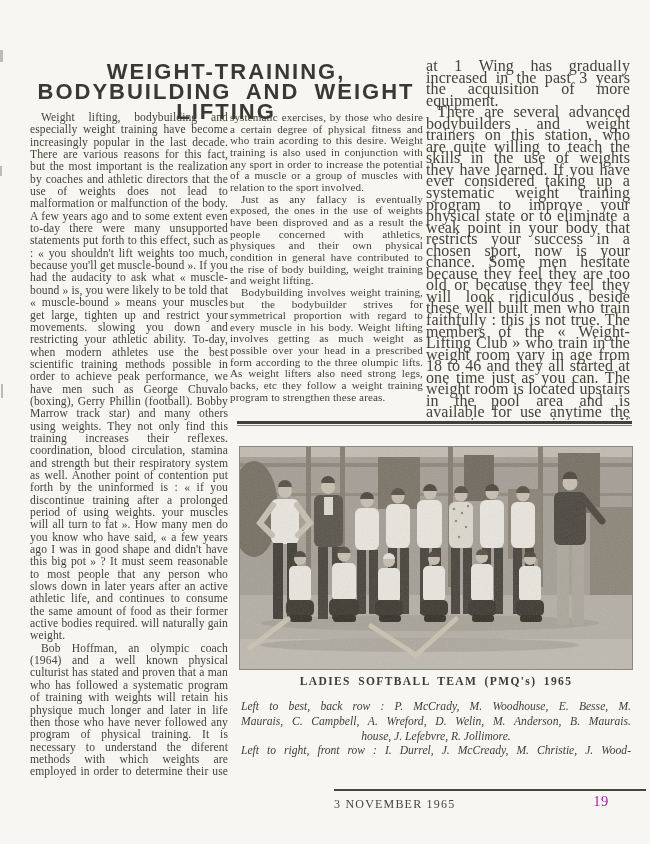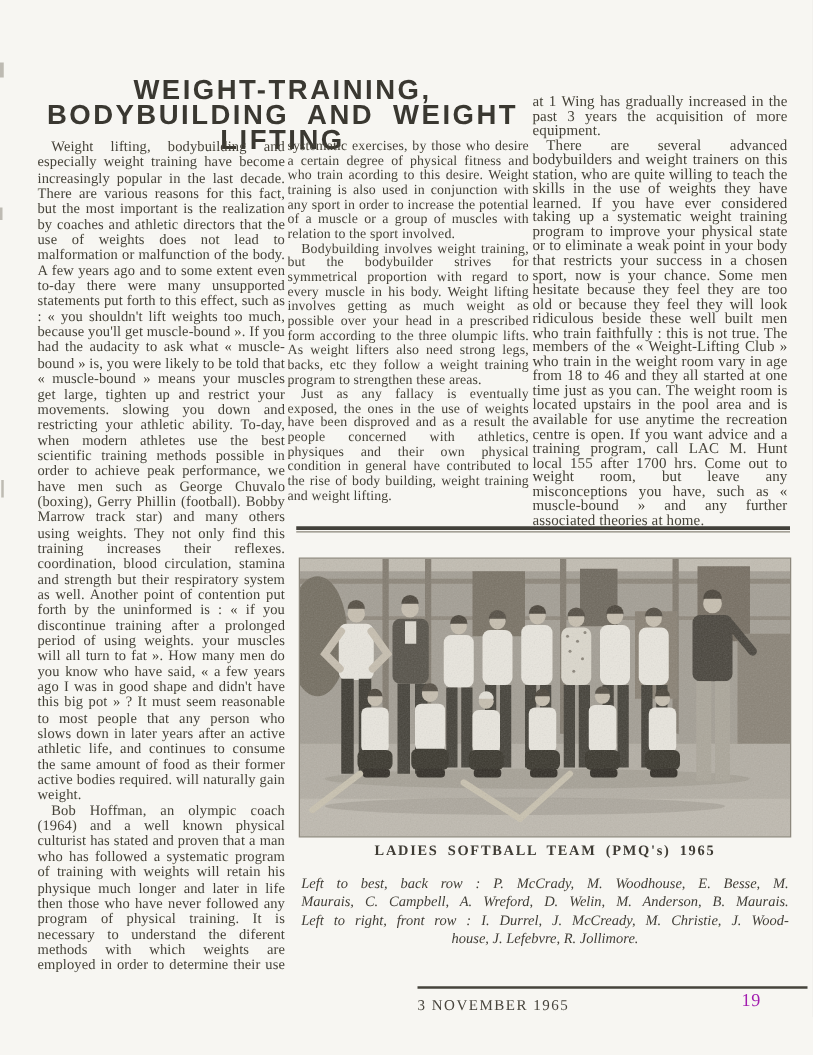--- a/index.html
+++ b/index.html
@@ -28,21 +28,21 @@
   }
   .col{
     position:absolute;
     text-align:justify;
     color:#454238;
   }
   .col p{margin:0;text-indent:11px;}
   .col p.cont{text-indent:0;}
   .col1{left:30px;top:112px;width:198px;height:666px;font-size:11.6px;line-height:12.35px;overflow:hidden;letter-spacing:.1px;}
   .col2{left:230px;top:112px;width:193px;height:308px;font-size:11.1px;line-height:11.65px;overflow:hidden;letter-spacing:.1px;}
-  .col3{left:426px;top:60px;width:204px;height:360px;font-size:12px;line-height:11.55px;overflow:hidden;letter-spacing:.1px;margin-top:16px;}
+  .col3{left:426px;top:60px;width:204px;height:360px;font-size:16px;line-height:11.55px;overflow:hidden;letter-spacing:.1px;}
 
   .photo-rule{
     position:absolute;left:237px;top:421px;width:395px;height:5px;
     border-top:3px solid #42403a;
     border-bottom:1px solid #8a857a;
     box-sizing:border-box;
   }
   .photo-frame{
     position:absolute;left:240px;top:447px;width:392px;height:222px;
     background:#a49f95;
@@ -94,22 +94,22 @@
     <div>BODYBUILDING  AND  WEIGHT  LIFTING</div>
   </div>
 
   <div class="col col1">
     <p>Weight lifting, bodybuilding and especially weight training have become increasingly popular in the last decade. There are various reasons for this fact, but the most important is the realization by coaches and athletic directors that the use of weights does not lead to malformation or malfunction of the body. A few years ago and to some extent even to-day there were many unsupported statements put forth to this effect, such as : « you shouldn't lift weights too much, because you'll get muscle-bound ». If you had the audacity to ask what « muscle-bound » is, you were likely to be told that « muscle-bound » means your muscles get large, tighten up and restrict your movements. slowing you down and restricting your athletic ability. To-day, when modern athletes use the best scientific training methods possible in order to achieve peak performance, we have men such as George Chuvalo (boxing), Gerry Phillin (football). Bobby Marrow track star) and many others using weights. They not only find this training increases their reflexes. coordination, blood circulation, stamina and strength but their respiratory system as well. Another point of contention put forth by the uninformed is : « if you discontinue training after a prolonged period of using weights. your muscles will all turn to fat ». How many men do you know who have said, « a few years ago I was in good shape and didn't have this big pot » ? It must seem reasonable to most people that any person who slows down in later years after an active athletic life, and continues to consume the same amount of food as their former active bodies required. will naturally gain weight.</p>
     <p>Bob Hoffman, an olympic coach (1964) and a well known physical culturist has stated and proven that a man who has followed a systematic program of training with weights will retain his physique much longer and later in life then those who have never followed any program of physical training. It is necessary to understand the diferent methods with which weights are employed in order to determine their use in any training program. Weight training is the use of weights through a plan of</p>
   </div>
 
   <div class="col col2">
     <p class="cont">systematic exercises, by those who desire a certain degree of physical fitness and who train acording to this desire. Weight training is also used in conjunction with any sport in order to increase the potential of a muscle or a group of muscles with relation to the sport involved.</p>
+    <p>Just as any fallacy is eventually exposed, the ones in the use of weights have been disproved and as a result the people concerned with athletics, physiques and their own physical condition in general have contributed to the rise of body building, weight training and weight lifting.</p>
     <p>Bodybuilding involves weight training, but the bodybuilder strives for symmetrical proportion with regard to every muscle in his body. Weight lifting involves getting as much weight as possible over your head in a prescribed form according to the three olumpic lifts. As weight lifters also need strong legs, backs, etc they follow a weight training program to strengthen these areas.</p>
-    <p>Just as any fallacy is eventually exposed, the ones in the use of weights have been disproved and as a result the people concerned with athletics, physiques and their own physical condition in general have contributed to the rise of body building, weight training and weight lifting.</p>
   </div>
 
   <div class="col col3">
     <p class="cont">at 1 Wing has gradually increased in the past 3 years the acquisition of more equipment.</p>
     <p>There are several advanced bodybuilders and weight trainers on this station, who are quite willing to teach the skills in the use of weights they have learned. If you have ever considered taking up a systematic weight training program to improve your physical state or to eliminate a weak point in your body that restricts your success in a chosen sport, now is your chance. Some men hesitate because they feel they are too old or because they feel they will look ridiculous beside these well built men who train faithfully : this is not true. The members of the « Weight-Lifting Club » who train in the weight room vary in age from 18 to 46 and they all started at one time just as you can. The weight room is located upstairs in the pool area and is available for use anytime the recreation centre is open. If you want advice and a training program, call LAC M. Hunt local 155 after 1700 hrs. Come out to weight room, but leave any misconceptions you have, such as « muscle-bound » and any further associated theories at home.</p>
   </div>
 
   <div class="photo-rule"></div>
 
   <div class="photo-frame" title="Black-and-white group photograph: nine team members standing in a back row and six kneeling in a front row in front of a building, with crossed softball bats on the ground">
@@ -274,21 +274,21 @@
 
       <rect width="392" height="222" filter="url(#grain)" opacity="0.18"></rect>
     </svg>
   </div>
 
   <div class="caption-title">LADIES  SOFTBALL  TEAM  (PMQ's)  1965</div>
 
   <div class="caption-names">
     <div class="cap-line">Left to best, back row : P. McCrady, M. Woodhouse, E. Besse, M.</div>
     <div class="cap-line">Maurais, C. Campbell, A. Wreford, D. Welin, M. Anderson, B. Maurais.</div>
+    <div class="cap-line center">house, J. Lefebvre, R. Jollimore.</div>
     <div class="cap-line">Left to right, front row : I. Durrel, J. McCready, M. Christie, J. Wood-</div>
-    <div class="cap-line center">house, J. Lefebvre, R. Jollimore.</div>
   </div>
 
   <div class="footer-rule"></div>
   <div class="footer-date">3 NOVEMBER 1965</div>
   <div class="page-number">19</div>
 
 </div>
 
 </body></html>

